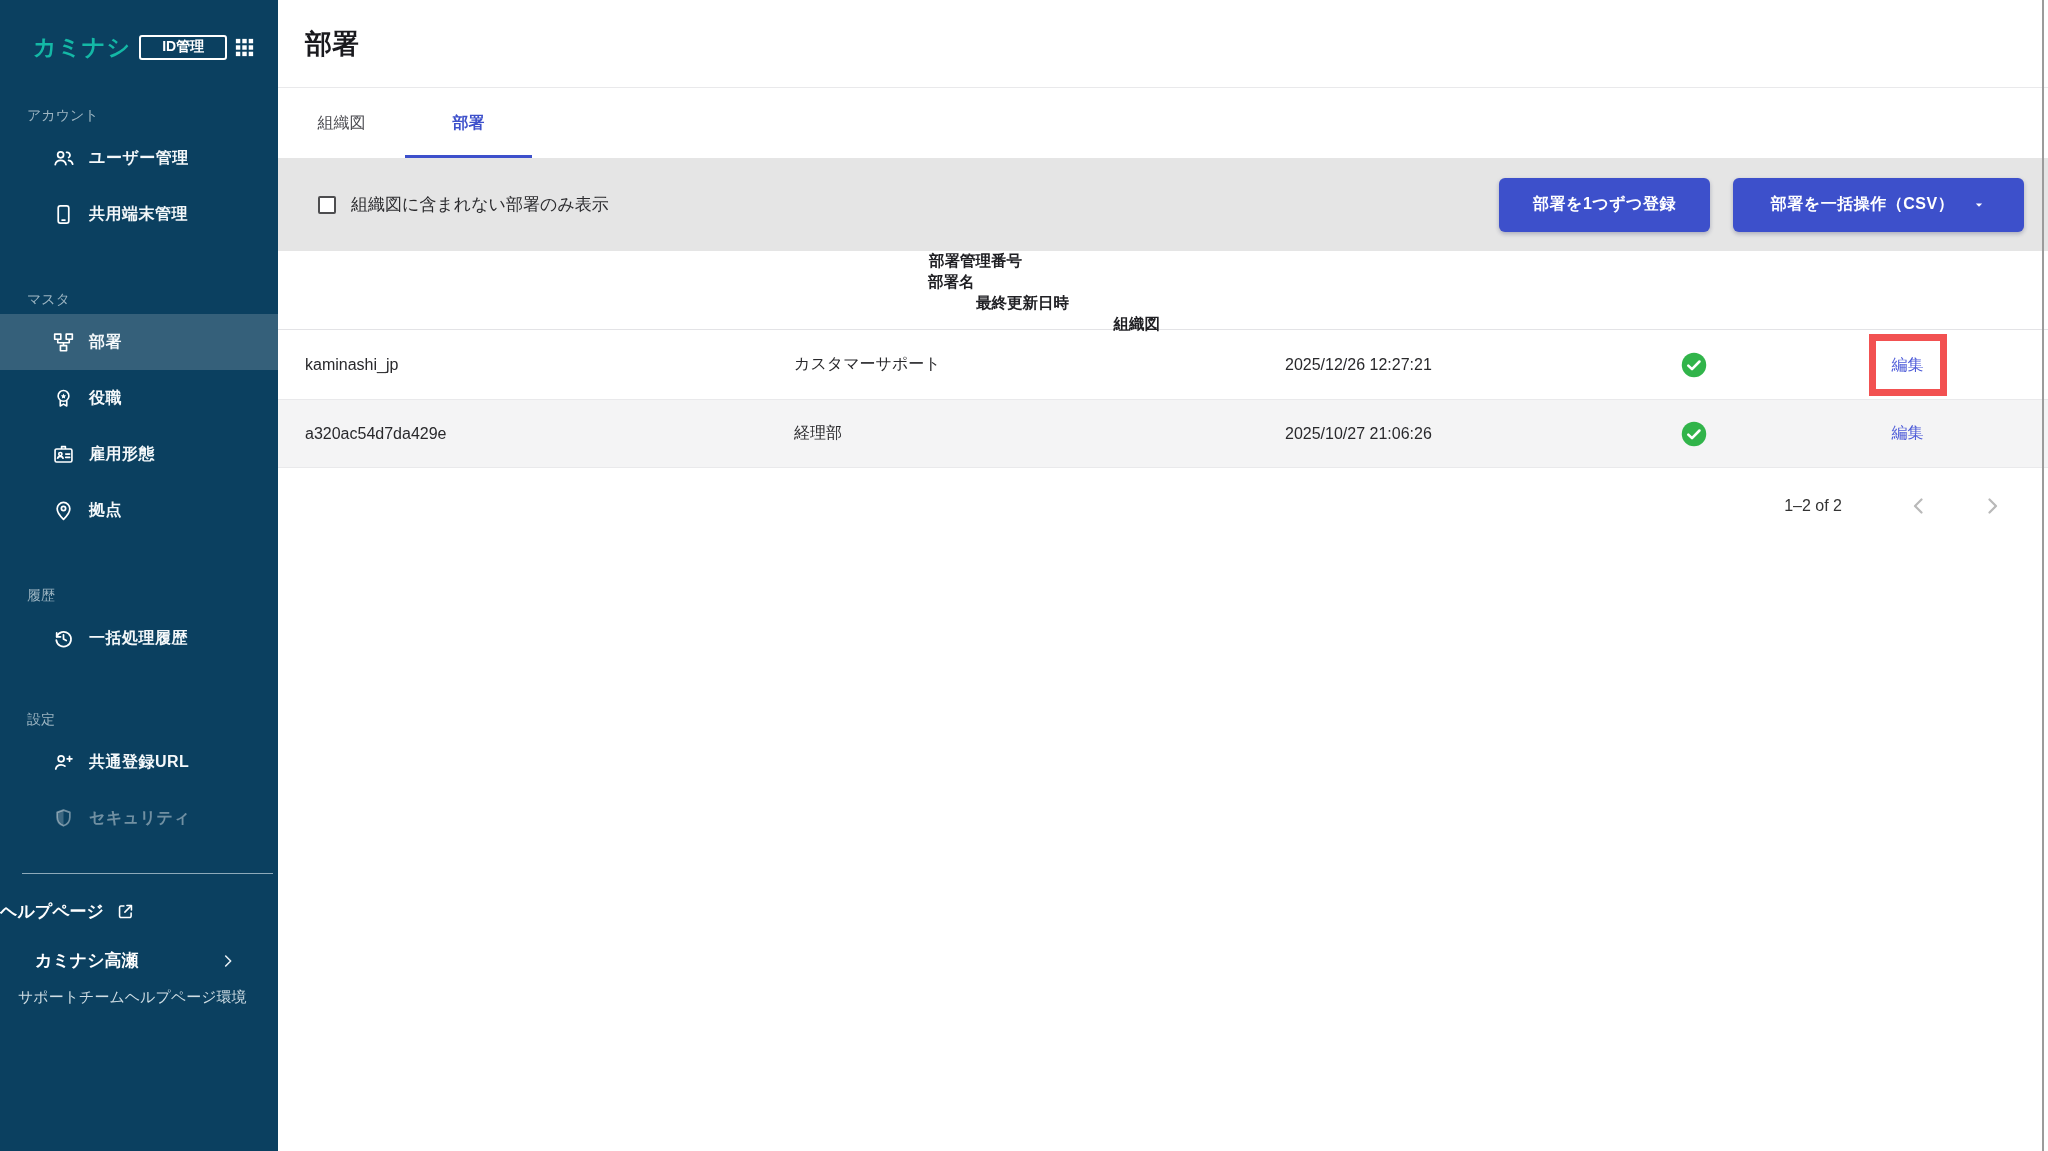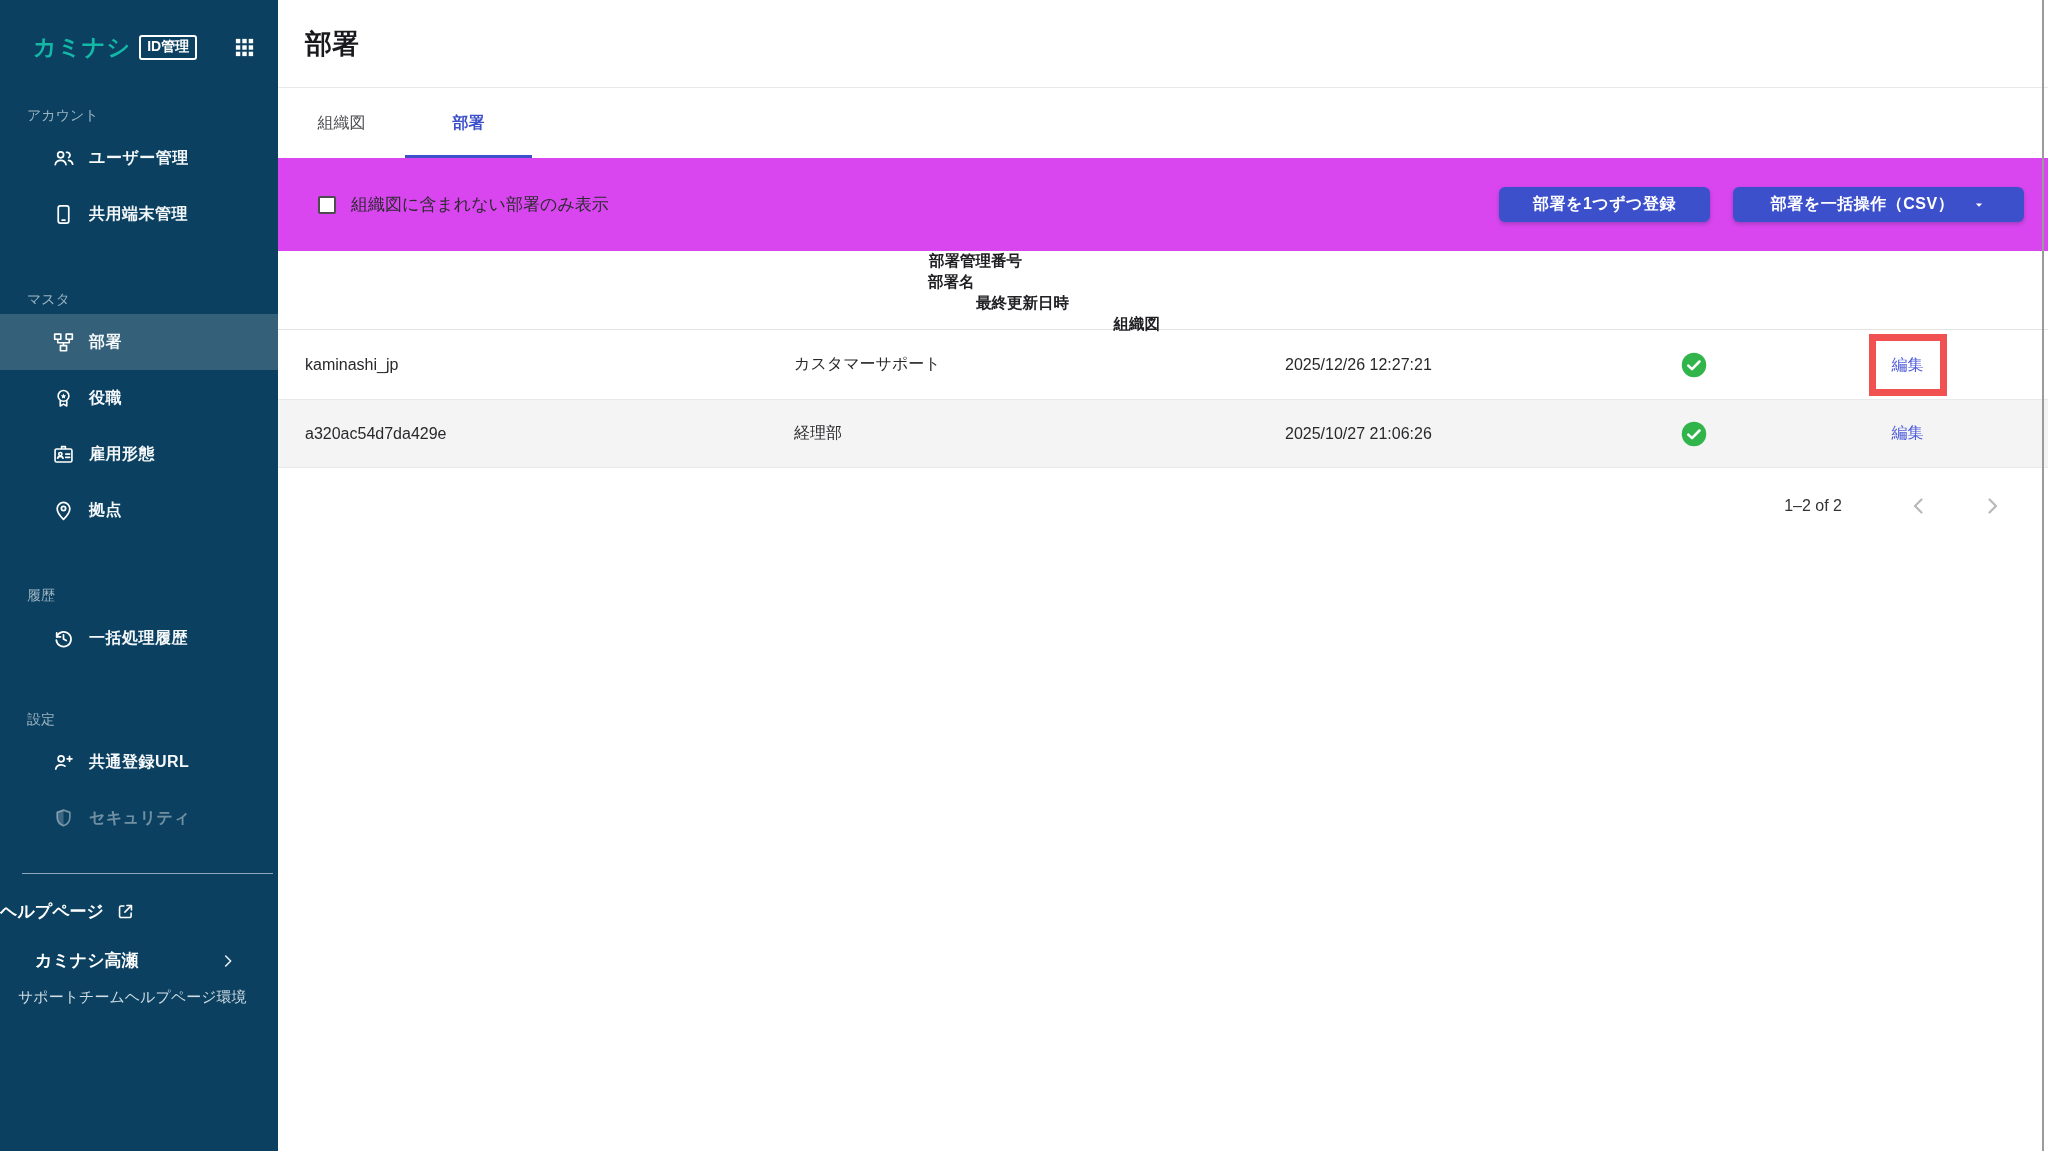--- a/index.html
+++ b/index.html
@@ -4,21 +4,21 @@
 <style>
   * { margin:0; padding:0; box-sizing:border-box; }
   html,body { background:#fff; }
   body { font-family:"Liberation Sans","DejaVu Sans",sans-serif; }
   .screen { position:relative; width:2048px; height:1151px; background:#fff; overflow:hidden; display:flex; }
 
   
   .sidebar { width:278px; height:1151px; background:#0b4060; color:#fff; flex:0 0 278px; display:flex; flex-direction:column; }
   .logo-row { display:flex; align-items:center; padding:30px 22px 0 33px; height:64px; }
   .logo-text { font-size:23px; font-weight:bold; letter-spacing:1px; color:#14b8a6; }
-  .logo-badge { margin-left:8px; border:2px solid #fff; border-radius:3px; padding:1px 6px 2px; font-size:14px; font-weight:bold; color:#fff; }
+  .logo-badge { margin-left:8px; border:2px solid #fff; border-radius:3px; padding:1px 21px 2px; font-size:14px; font-weight:bold; color:#fff; }
   .apps-icon { margin-left:auto; width:23px; height:23px; cursor:pointer; }
   .apps-icon svg { display:block; width:100%; height:100%; }
 
   .nav-section { margin-top:48px; }
   .nav-section.first { margin-top:42px; }
   .nav-section.settings { margin-top:44px; }
   .section-label { padding:0 0 0 27px; font-size:14px; color:#9db5c2; height:18px; line-height:18px; margin-bottom:6px; }
   .nav-item { display:flex; align-items:center; height:56px; padding-left:52px; cursor:pointer; color:#f4f8fa; }
   .nav-item .nicon { width:23px; height:23px; margin-right:14px; flex:0 0 23px; color:#fff; }
   .nav-item .nicon svg { display:block; width:100%; height:100%; }
@@ -43,25 +43,25 @@
   
   .main { position:relative; flex:1; height:1151px; background:#fff; }
   .page-header { height:88px; border-bottom:1px solid #e9e9eb; display:flex; align-items:center; padding-left:27px; }
   .page-title { font-size:27px; font-weight:bold; color:#1a1a1e; }
 
   .tabs { height:70px; display:flex; align-items:stretch; }
   .tab { width:127px; display:flex; align-items:center; justify-content:center; font-size:16px; color:#4b4b50; cursor:pointer; position:relative; }
   .tab.active { color:#3d50cb; font-weight:bold; }
   .tab.active .tab-underline { position:absolute; left:0; right:0; bottom:0; height:3px; background:#3d50cb; }
 
-  .filter-bar { height:93px; background:#d946ef; display:flex; align-items:center; padding:0 24px 0 40px; }
+  .filter-bar { height:93px; background:#e5e5e5; display:flex; align-items:center; padding:0 24px 0 40px; }
   .checkbox { width:18px; height:18px; border:2px solid #4d4d4f; border-radius:2px; background:#fff; cursor:pointer; flex:0 0 18px; }
   .checkbox-label { margin-left:15px; font-size:17px; color:#2b2b2e; }
   .bar-actions { margin-left:auto; display:flex; align-items:center; gap:23px; }
-  .btn { height:35px; background:#3d50cb; color:#fff; border:none; border-radius:6px; font-size:16px; font-weight:bold; font-family:inherit; letter-spacing:.5px; cursor:pointer; display:flex; align-items:center; justify-content:center; box-shadow:0 2px 4px rgba(20,30,80,.28); }
+  .btn { height:54px; background:#3d50cb; color:#fff; border:none; border-radius:6px; font-size:16px; font-weight:bold; font-family:inherit; letter-spacing:.5px; cursor:pointer; display:flex; align-items:center; justify-content:center; box-shadow:0 2px 4px rgba(20,30,80,.28); }
   .btn.single { width:211px; }
   .btn.bulk { width:291px; }
   .btn .caret-icon { width:14px; height:14px; margin-left:18px; }
   .btn .caret-icon svg { display:block; width:100%; height:100%; }
 
   .table { }
   .trow { display:flex; align-items:center; padding-left:27px; padding-right:6px; }
   .thead { height:79px; border-bottom:1px solid #e3e3e6;flex-direction:column; }
   .thead .cell { font-size:15.5px; font-weight:bold; color:#202024; }
   .tbody-row { height:70px; border-bottom:1px solid #e9e9eb; }

